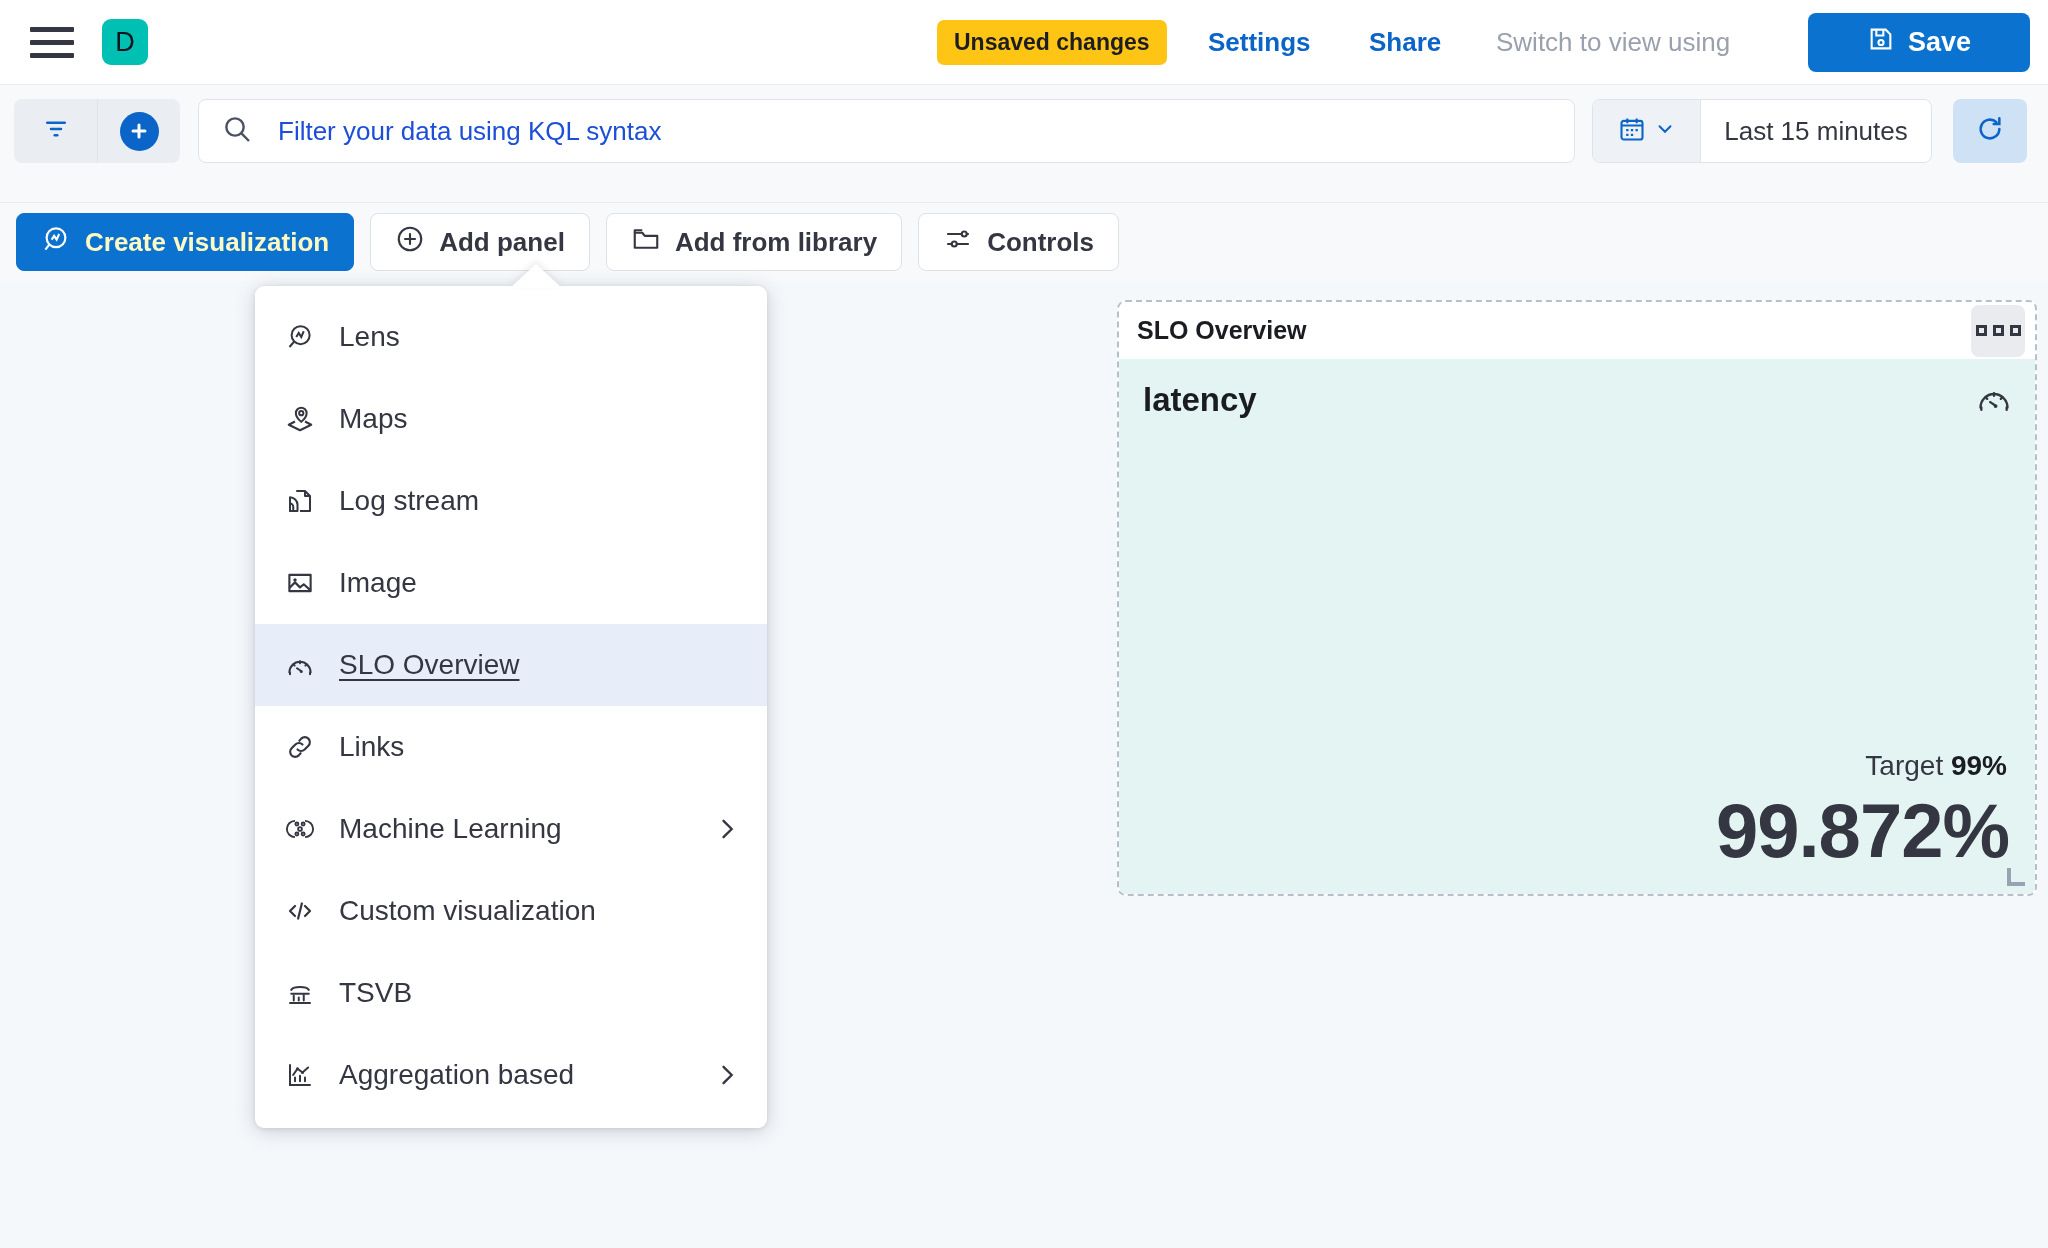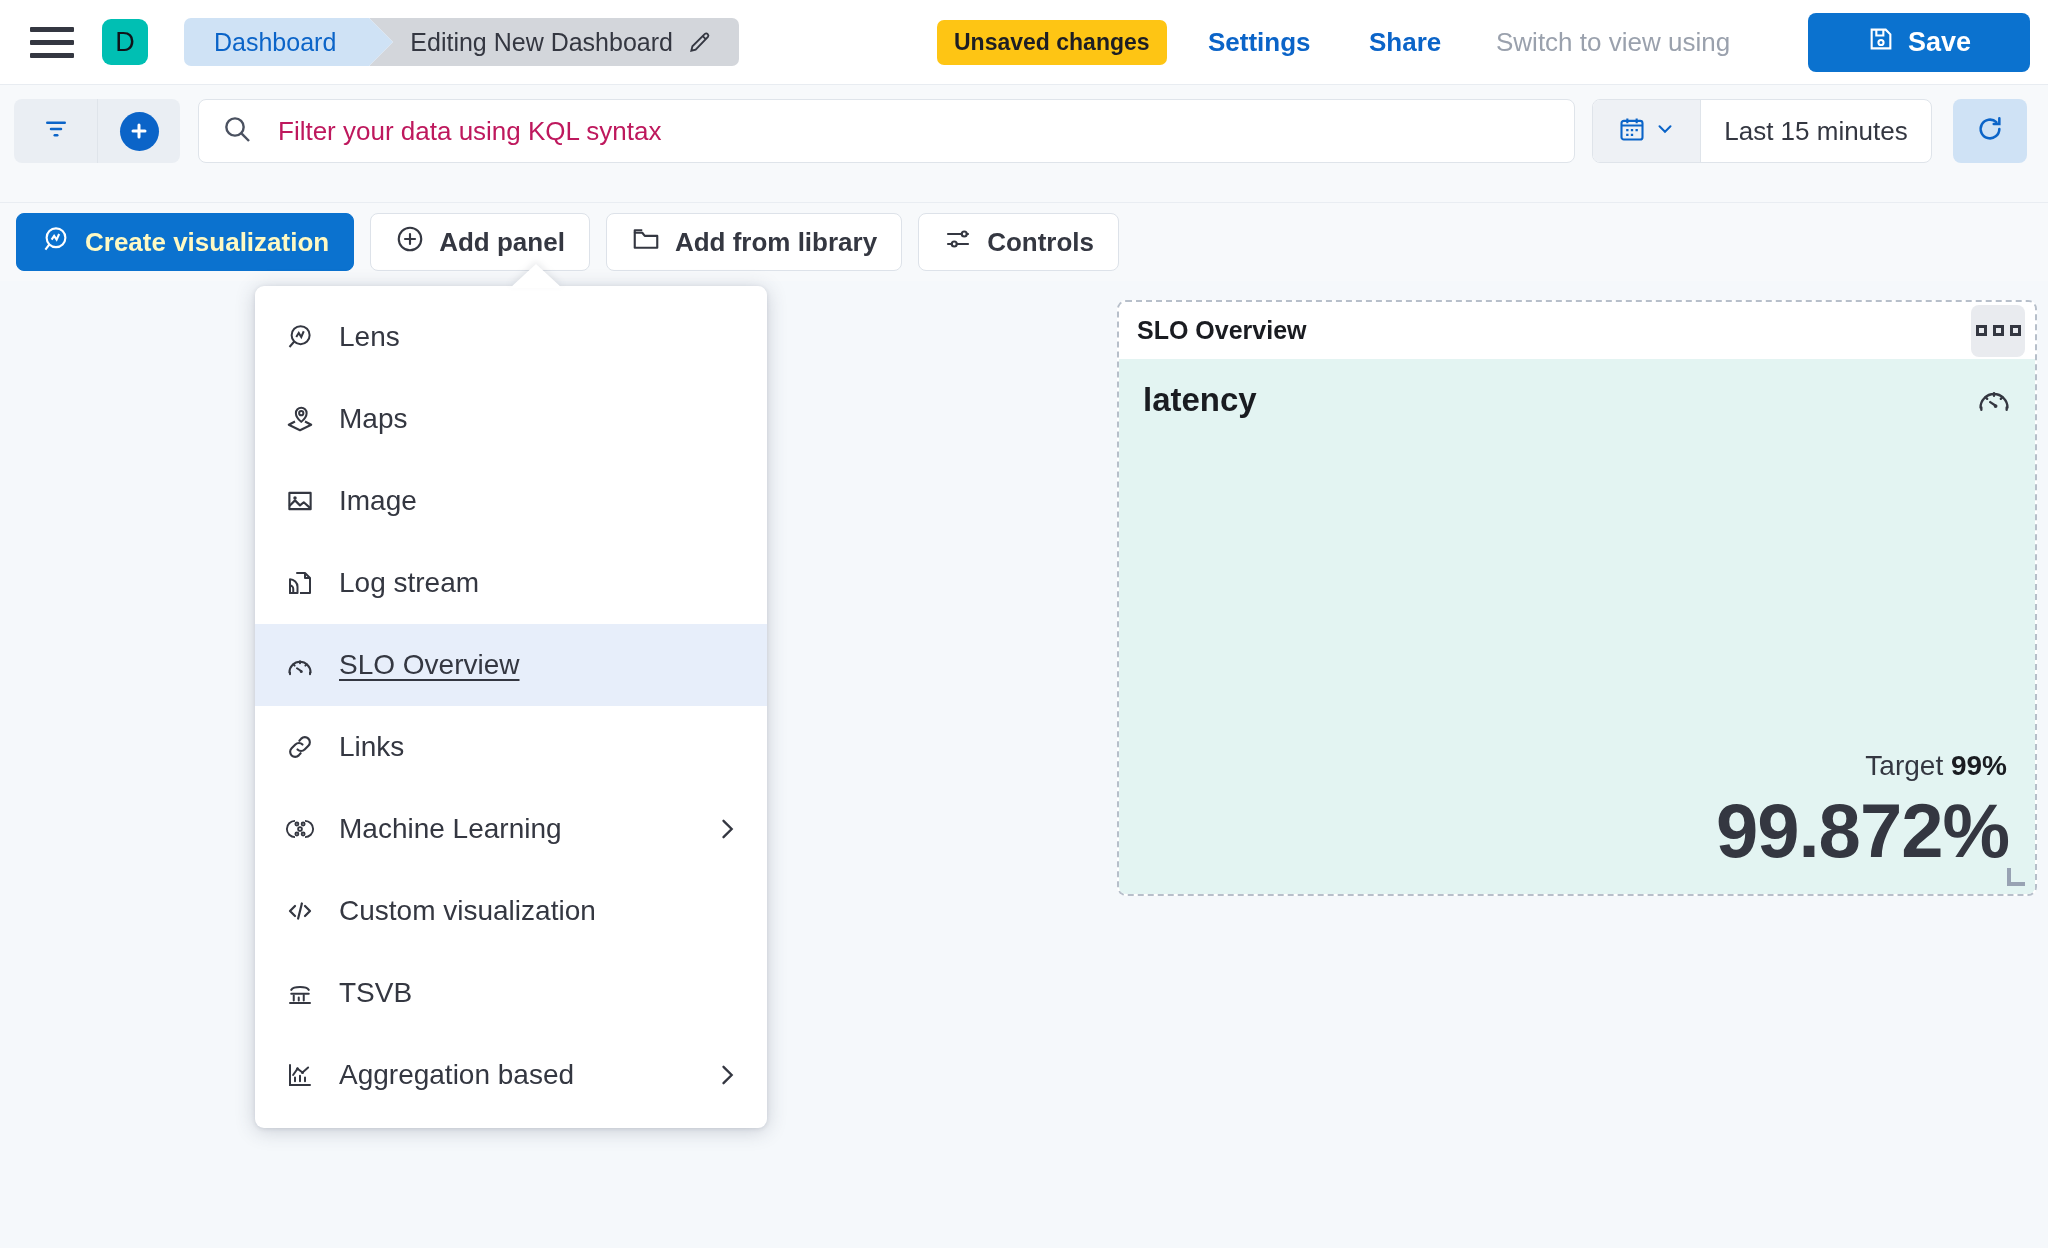--- a/index.html
+++ b/index.html
@@ -117,21 +117,21 @@
     background: #0b64c8; display:flex; align-items:center; justify-content:center;
   }
 
   .searchbox {
     position:absolute; left: 198px; top: 14px;
     width: 1377px; height: 64px;
     background: #fff; border: 1px solid #dfe4ea; border-radius: 8px;
     display:flex; align-items:center; padding: 0 22px;
     cursor: text;
   }
-  .search-ph { margin-left: 25px; font-size: 26px; color: #be185d; }
+  .search-ph { margin-left: 25px; font-size: 26px; color: #1d4ed8; }
 
   .datepicker {
     position:absolute; left: 1592px; top: 14px;
     width: 340px; height: 64px;
     border: 1px solid #dfe4ea; border-radius: 8px;
     background: #fff; display:flex; align-items:center; overflow:hidden;
     cursor:pointer;
   }
   .dp-left {
     width: 108px; height: 100%; background: #eef1f5;
@@ -254,34 +254,20 @@
   <div class="hamburger">
     <span></span>
     <span></span>
     <span></span>
   </div>
 
   <div class="avatar">
     <span>D</span>
   </div>
 
-  <div class="breadcrumb">
-    <div class="crumb crumb-1">
-      <span>Dashboard</span>
-    </div>
-    <div class="crumb crumb-2">
-      <span>Editing New Dashboard</span>
-      <span class="pencil">
-        <svg width="26" height="26" viewBox="0 0 24 24" fill="none" stroke="#343741" stroke-width="1.7">
-          <path d="M4 20l1-4L16.5 4.5a2 2 0 0 1 2.8 2.8L8 19l-4 1z"></path>
-          <path d="M14.5 6.5l3 3"></path>
-        </svg>
-      </span>
-    </div>
-  </div>
 
   <div class="unsaved">Unsaved changes</div>
   <div class="hlink settings">Settings</div>
   <div class="hlink share">Share</div>
   <div class="hlink viewmode">Switch to view using</div>
 
   <div class="save-btn">
     <span>
       <svg width="28" height="28" viewBox="0 0 24 24" fill="none" stroke="#fff" stroke-width="1.8">
         <path d="M4 4h12l4 4v12H4z"></path>
@@ -427,39 +413,39 @@
         <circle cx="13" cy="7.3" r="1.7"></circle>
         <path d="M8 14l-5 2.6 9 4.4 9-4.4-5-2.6"></path>
       </svg>
     </span>
     <span class="dd-label">Maps</span>
   </div>
 
 
   <div class="dd-item">
     <span class="dd-ico">
-      <svg width="30" height="30" viewBox="0 0 24 24" fill="none" stroke="#343741" stroke-width="1.7" stroke-linejoin="round">
-        <rect x="3.5" y="5.5" width="17" height="13"></rect>
-        <circle cx="8" cy="9.5" r="1.4" fill="#343741" stroke="none"></circle>
-        <path d="M3.5 16l4.5-4.5 4 4 3-2.5 5 4.5"></path>
-      </svg>
-    </span>
-    <span class="dd-label">Image</span>
-  </div>
-
-  <div class="dd-item">
-    <span class="dd-ico">
       <svg width="30" height="30" viewBox="0 0 24 24" fill="none" stroke="#343741" stroke-width="1.6" stroke-linejoin="round">
         <path d="M9 4h7l4 4v12h-8"></path>
         <path d="M16 4v4h4"></path>
         <path d="M4 9c3.2 0 6 2.8 6 6v5H4z"></path>
         <path d="M4 14c1.4 0 2.6 1.2 2.6 2.6V20H4z"></path>
       </svg>
     </span>
     <span class="dd-label">Log stream</span>
+  </div>
+
+  <div class="dd-item">
+    <span class="dd-ico">
+      <svg width="30" height="30" viewBox="0 0 24 24" fill="none" stroke="#343741" stroke-width="1.7" stroke-linejoin="round">
+        <rect x="3.5" y="5.5" width="17" height="13"></rect>
+        <circle cx="8" cy="9.5" r="1.4" fill="#343741" stroke="none"></circle>
+        <path d="M3.5 16l4.5-4.5 4 4 3-2.5 5 4.5"></path>
+      </svg>
+    </span>
+    <span class="dd-label">Image</span>
   </div>
 
   <div class="dd-item selected">
     <span class="dd-ico">
       <svg width="30" height="30" viewBox="0 0 24 24" fill="none" stroke="#343741" stroke-width="1.6" stroke-linecap="round">
         <path d="M3.5 18a8.5 8.5 0 1 1 17 0"></path>
         <path d="M4 18v1.4M20 18v1.4M12 9v1.6M6.6 11.4l1.1 1.1M17.4 11.4l-1.1 1.1"></path>
         <path d="M12.6 16.6L9.6 14.6"></path>
         <circle cx="13" cy="17.1" r="1.2" fill="#343741" stroke="none"></circle>
       </svg>

